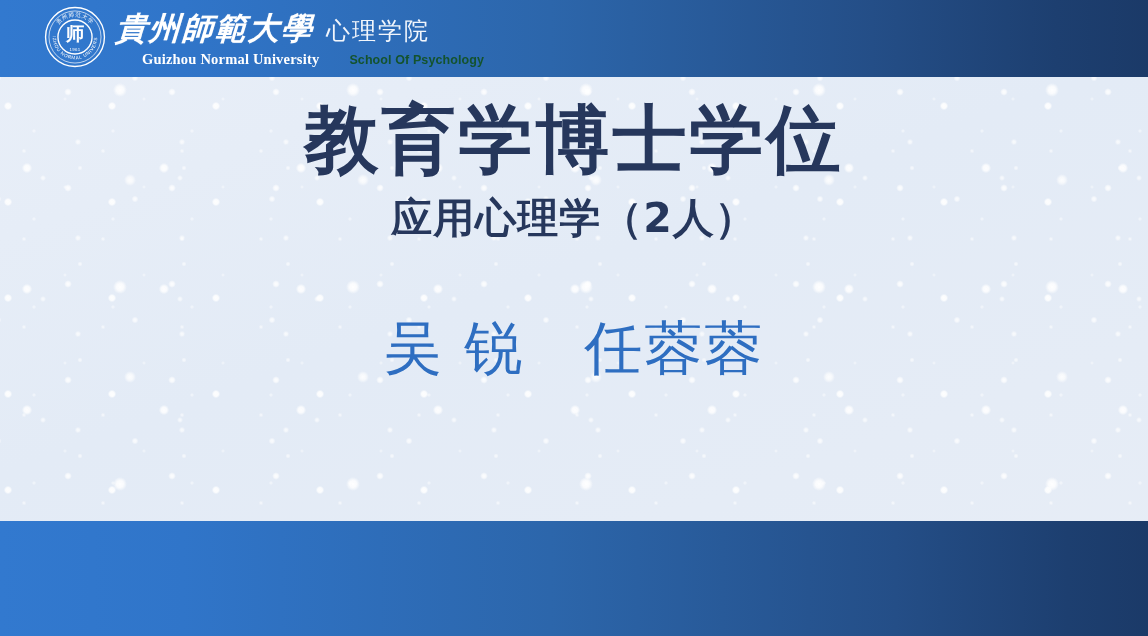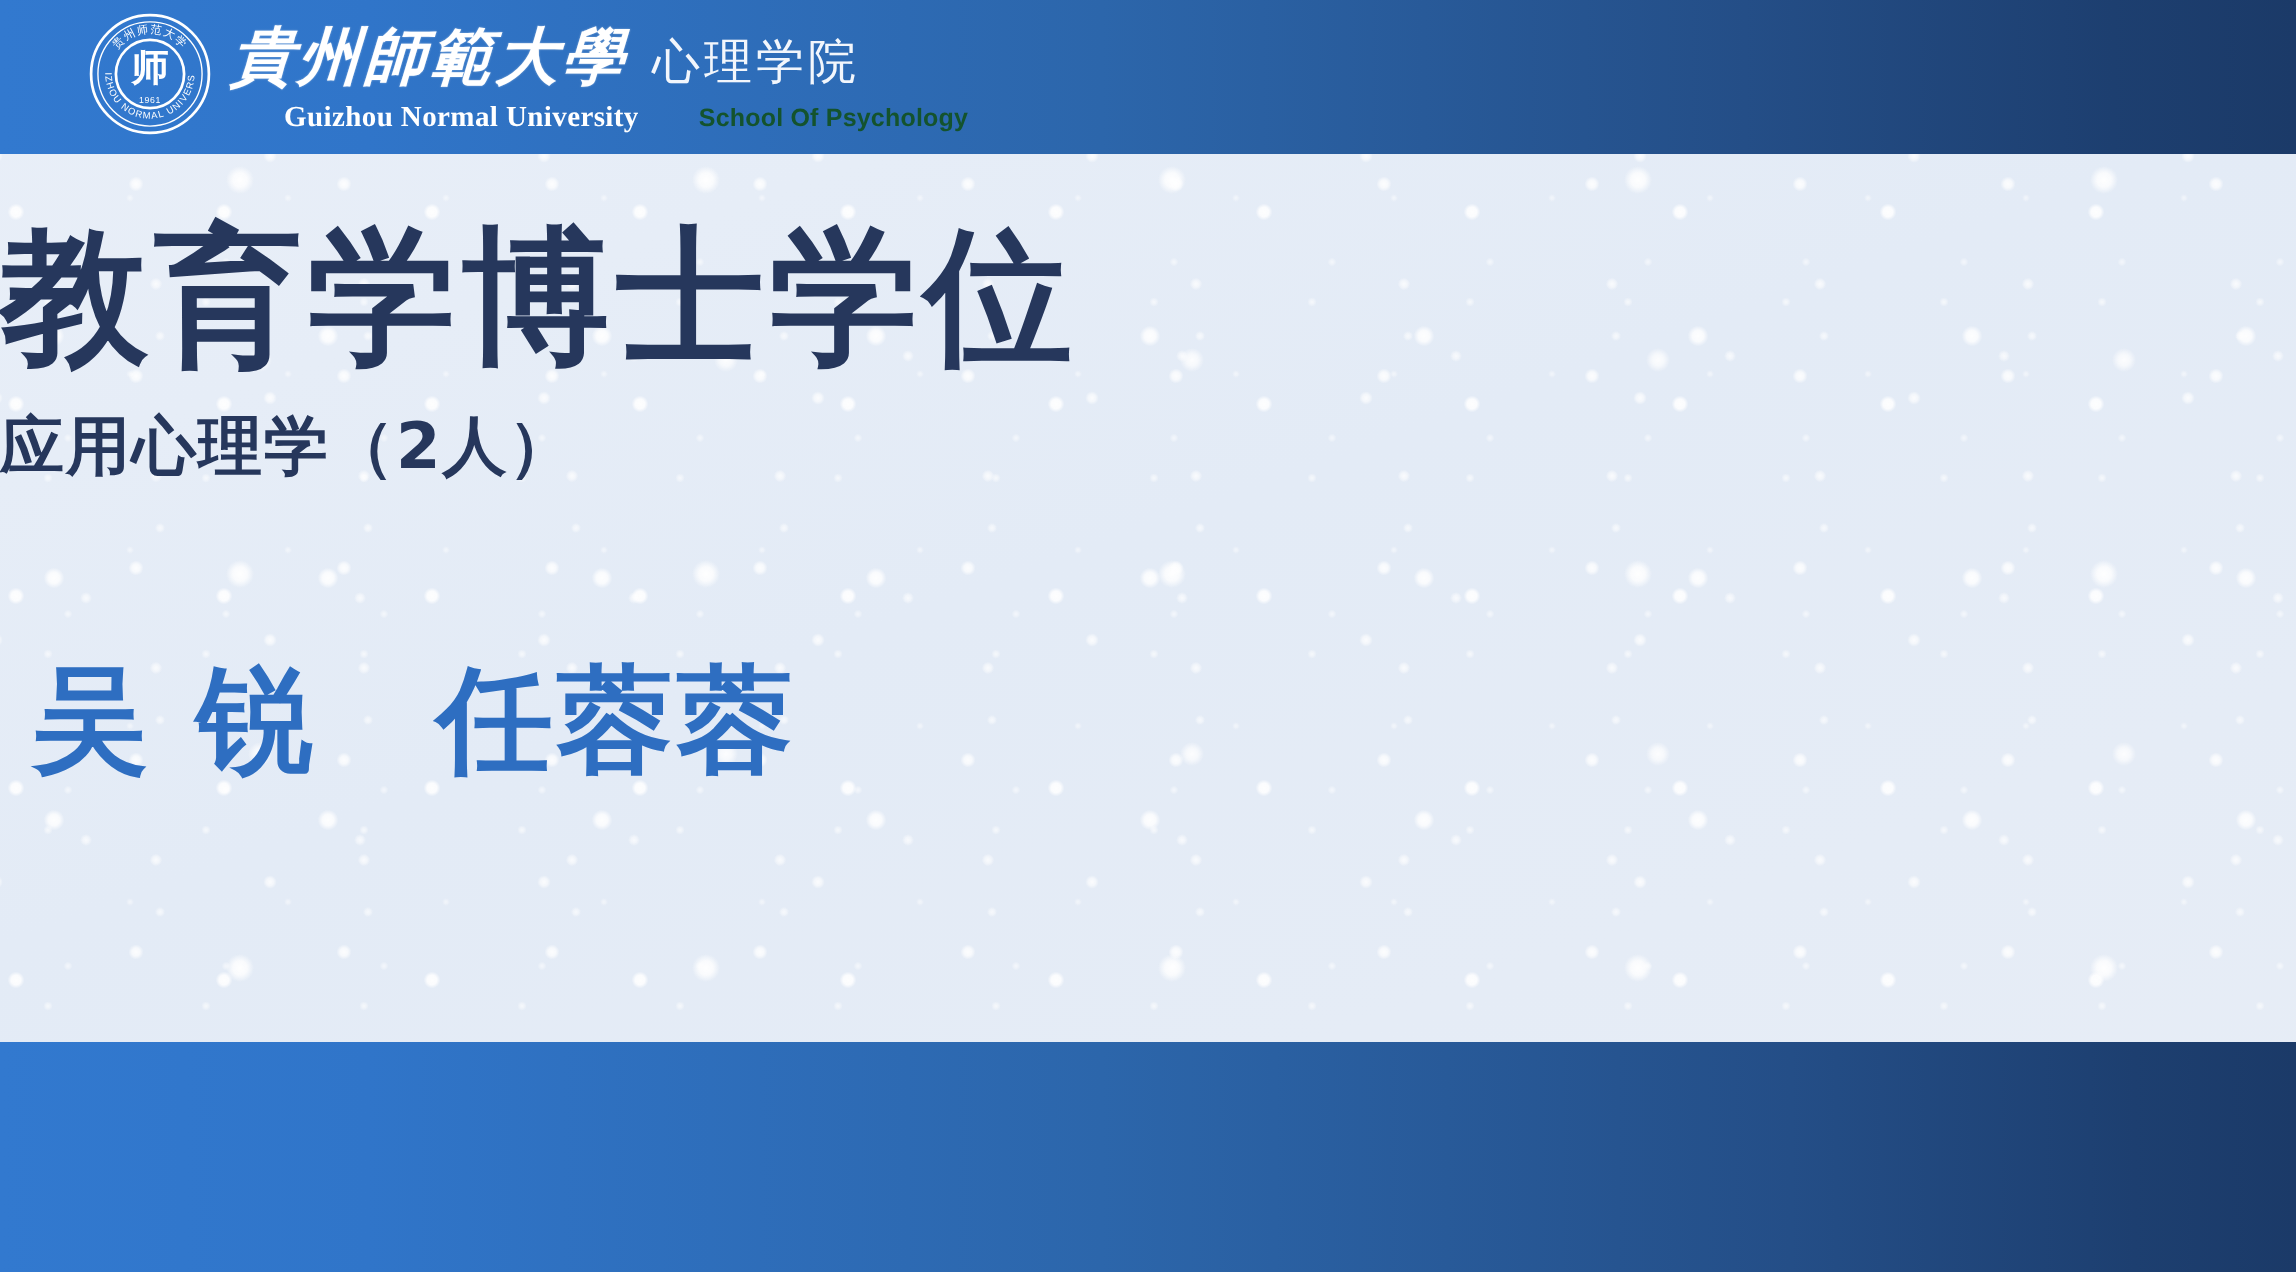--- a/index.html
+++ b/index.html
@@ -151,52 +151,53 @@
     font-size: 12.5px;
     font-weight: 700;
     color: #14532d;
     letter-spacing: .1px;
   }
 
   
   .content {
     position: absolute;
     left: 0;
-    top: 88px;
+    top: 78px;
     width: 1148px;
     height: 444px;
     z-index: 6;
+    text-align: center;
   }
   .main-title {
     margin: 0;
     padding-top: 22px;
     font-family: "DejaVu Sans", "Liberation Sans", sans-serif;
     font-size: 74px;
     line-height: 1.08;
     font-weight: 700;
     color: #26375c;
     letter-spacing: 3px;
   }
   .sub-title {
     margin: 0;
     padding-top: 16px;
     font-family: "DejaVu Sans", "Liberation Sans", sans-serif;
-    font-size: 32px;
+    font-size: 41px;
     line-height: 1.1;
     font-weight: 700;
     color: #26375c;
     letter-spacing: 1px;
   }
   .names-row {
-    margin: 16px;
+    margin: 4px;
     padding-top: 72px;
     font-family: "DejaVu Sans", "Liberation Sans", sans-serif;
     font-size: 58px;
     line-height: 1.1;
-    font-weight: 700;
+    font-weight: 400;
     color: #2e6ec1;
     letter-spacing: 2px;
   }
 </style>
 </head>
 <body>
 
 <div id="slide">
 
   <div class="bg-base"></div>

